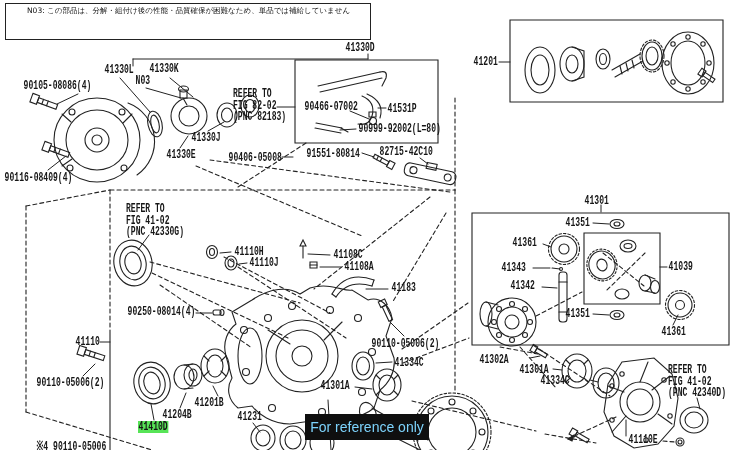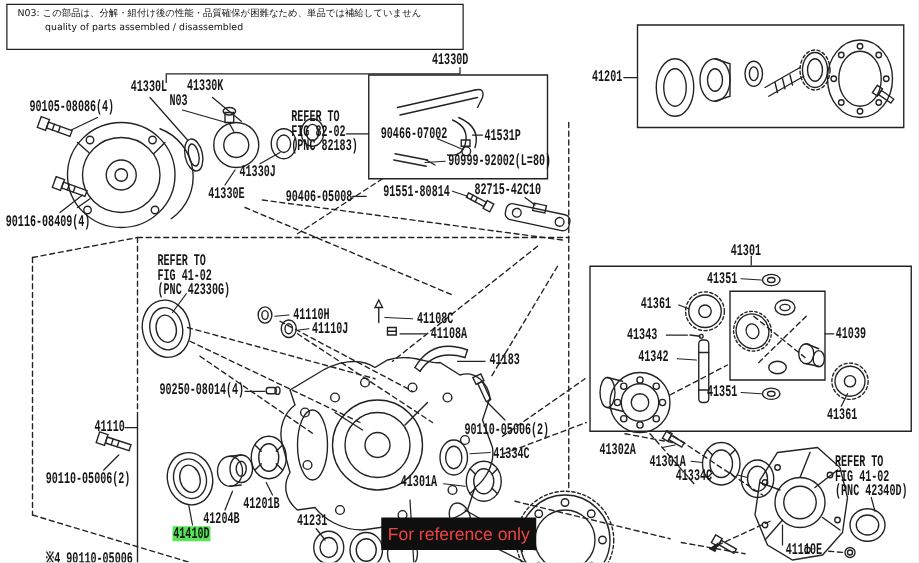--- a/index.html
+++ b/index.html
@@ -8,25 +8,25 @@
   #lineart{position:absolute;left:0;top:0;}
   #lineart *{vector-effect:non-scaling-stroke;}
   .lbl{position:absolute;font:bold 13px "Liberation Mono","DejaVu Sans Mono",monospace;
        transform:scaleX(.62);transform-origin:0 0;white-space:pre;color:#161616;
        line-height:12px;padding:0 1px;}
   .lbl.hl{background:var(--hl,#57e457);}
   .refer{position:absolute;font:bold 13px "Liberation Mono","DejaVu Sans Mono",monospace;
          transform:scaleX(.62);transform-origin:0 0;white-space:pre;color:#161616;
          line-height:11.5px;}
   .note{position:absolute;left:5px;top:3px;width:366px;height:37px;border:1px solid #222;
-        background:#fff;box-sizing:border-box;padding:2px 4px 0 8px;
+        background:#fff;box-sizing:border-box;padding:2px 4px 0 21px;
         font:7.5px "DejaVu Sans",sans-serif;color:#111;line-height:1.4;}
   .note .en2{padding-left:22px;}
   .badge{position:absolute;left:305px;top:414px;width:124px;height:26px;background:#0f0f0f;
-         color:#ef4444;font:14px "Liberation Sans",sans-serif;display:flex;
+         color:#7dd3fc;font:14px "Liberation Sans",sans-serif;display:flex;
          align-items:center;justify-content:center;white-space:nowrap;}
 </style>
 </head>
 <body>
 
 <div id="screen">
 
   <svg id="lineart" width="735" height="450" viewBox="0 0 735 450" fill="none" stroke="#222" stroke-width="1.1" stroke-linecap="round">
 
     <g>
@@ -401,21 +401,20 @@
       <g transform="translate(576 434) rotate(30)">
           <rect x="0" y="-2" width="14" height="4"></rect>
           <rect x="-6" y="-3.5" width="6" height="7"></rect>
         </g>
       <path d="M568,439 l6,-4 l-2,6 z" fill="#222"></path>
     </g>
   </svg>
 
   <div class="note">
     <div>N03: この部品は、分解・組付け後の性能・品質確保が困難なため、単品では補給していません</div>
-    <div class="en2">quality of parts assembled / disassembled</div>
   </div>
 
   <div id="labels">
       <div class="lbl" style="left: 345px; top: 42px;">41330D</div>
       <div class="lbl" style="left: 104px; top: 64px;">41330L</div>
       <div class="lbl" style="left: 149px; top: 63px;">41330K</div>
       <div class="lbl" style="left: 135px; top: 75px;">N03</div>
       <div class="lbl" style="left: 23px; top: 80px;">90105-08086(4)</div>
       <div class="lbl" style="left: 191px; top: 132px;">41330J</div>
       <div class="lbl" style="left: 166px; top: 149px;">41330E</div>

